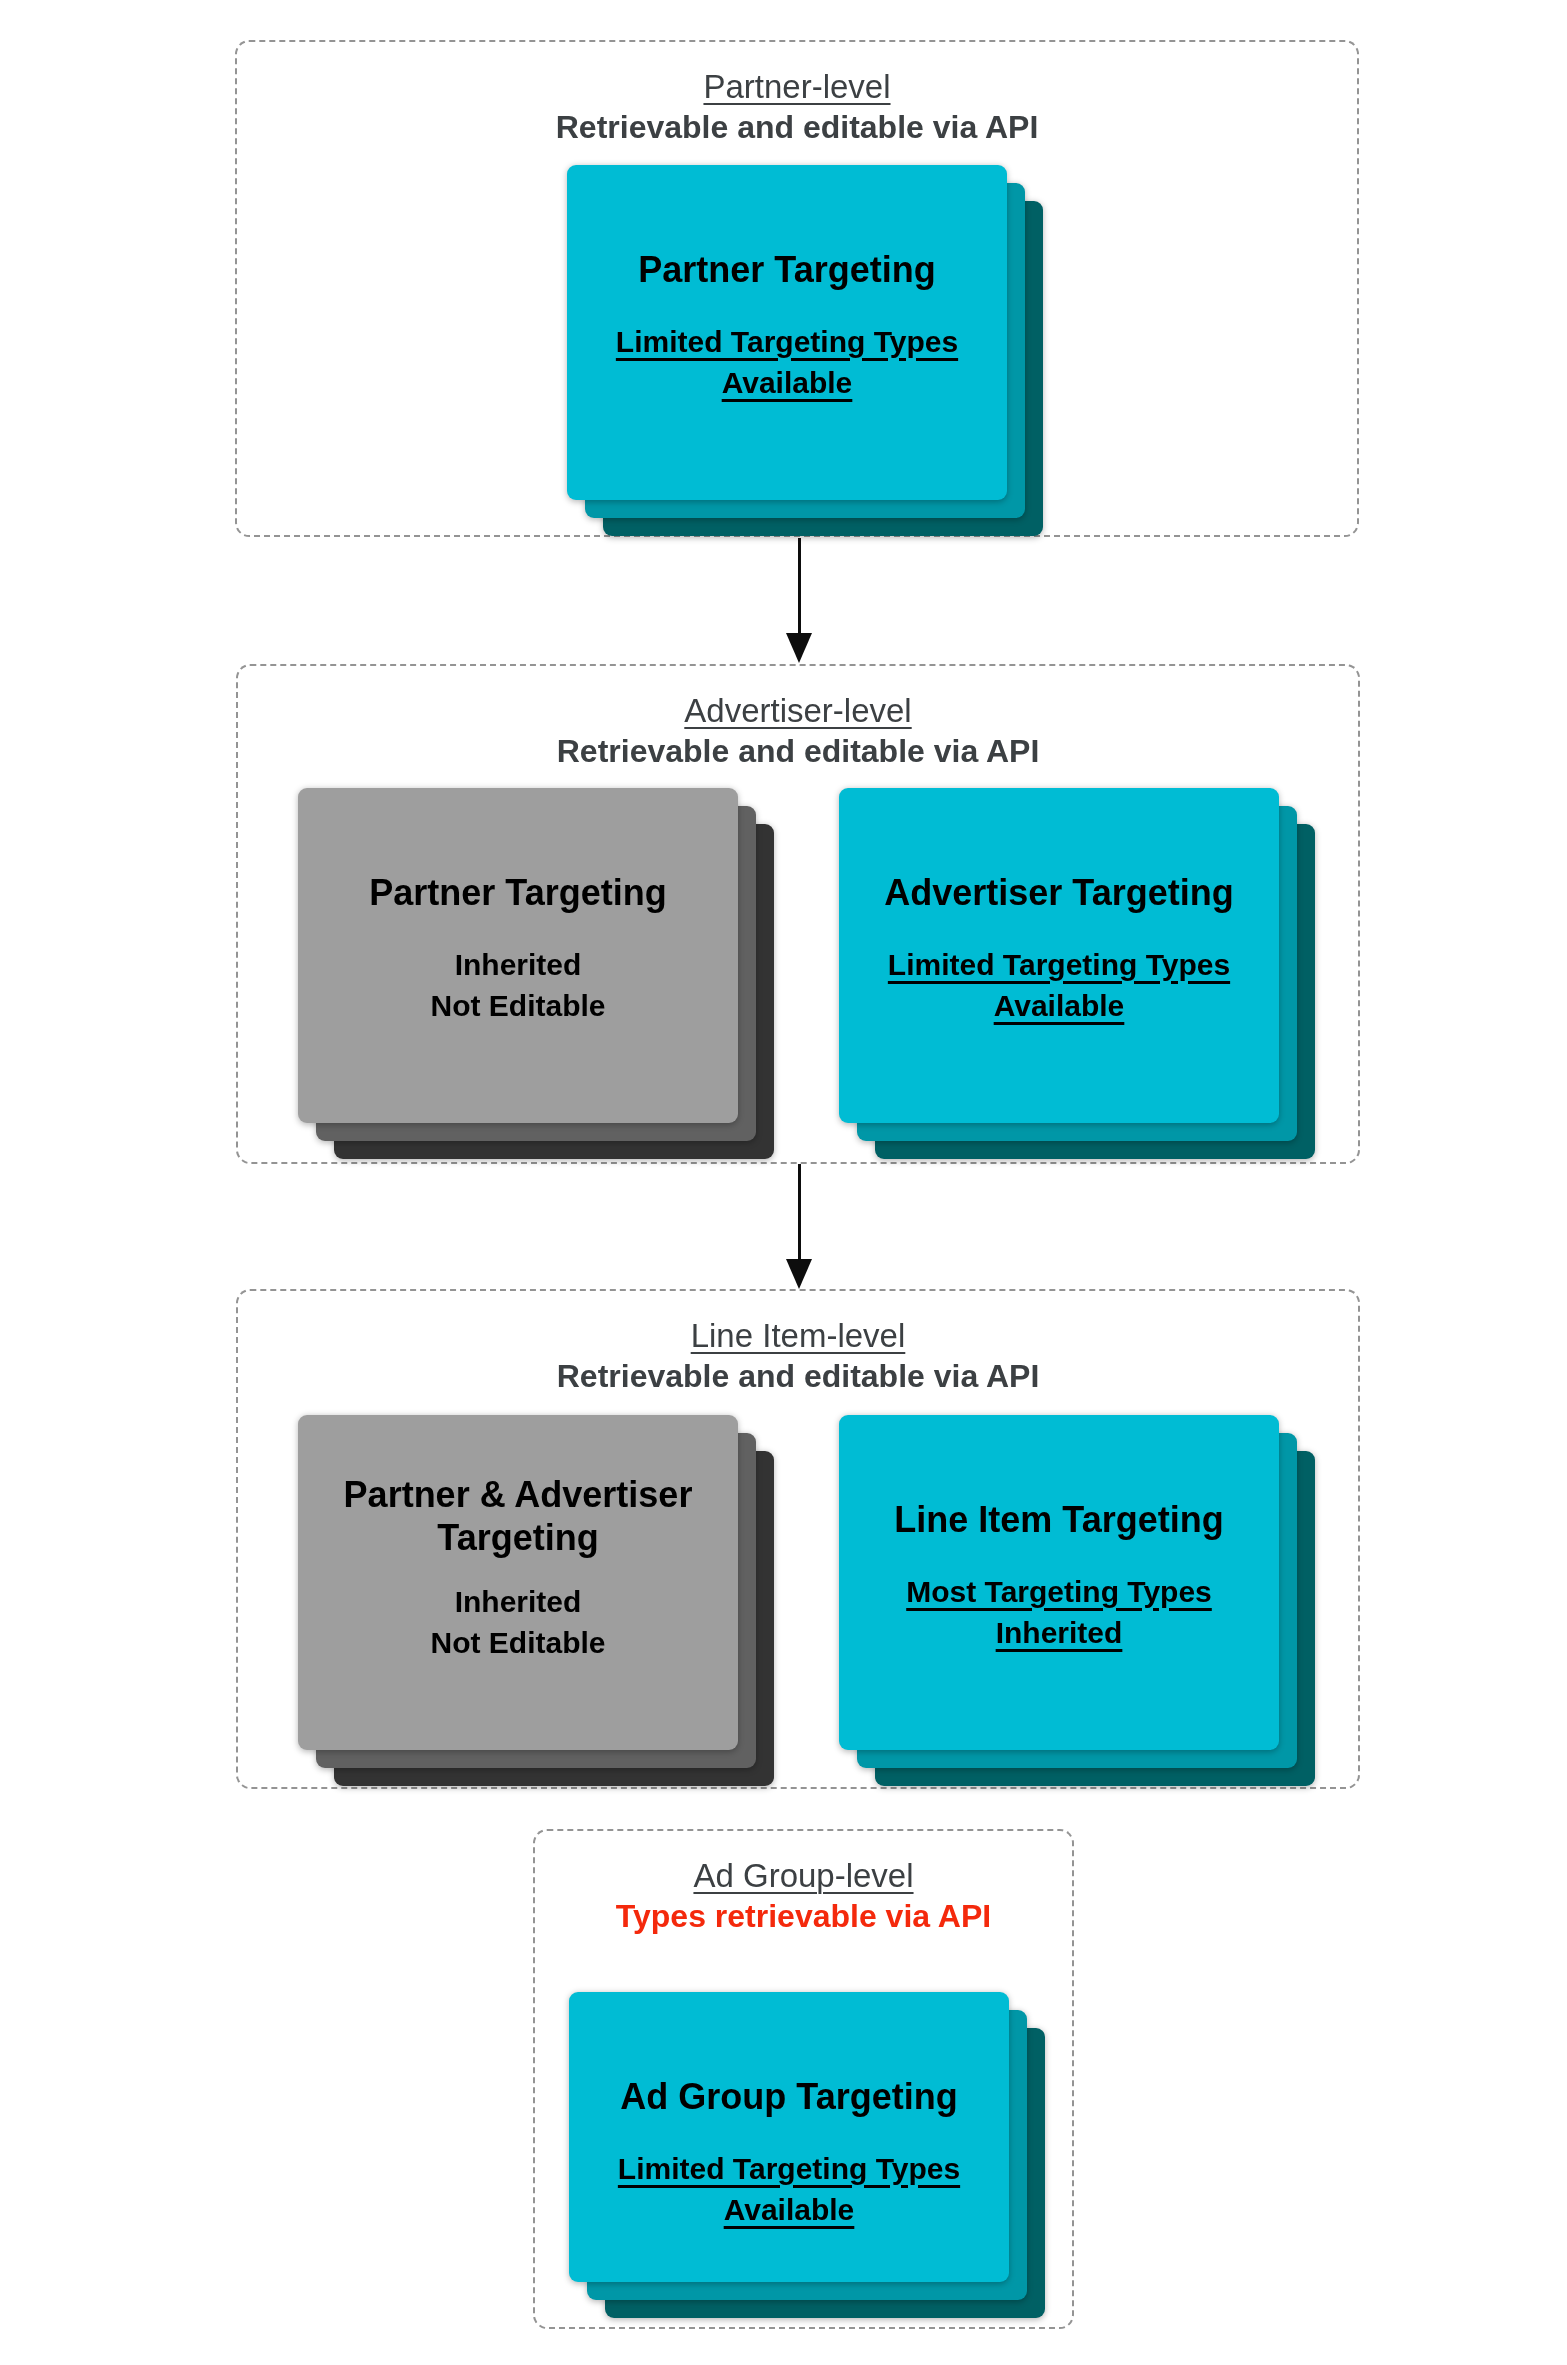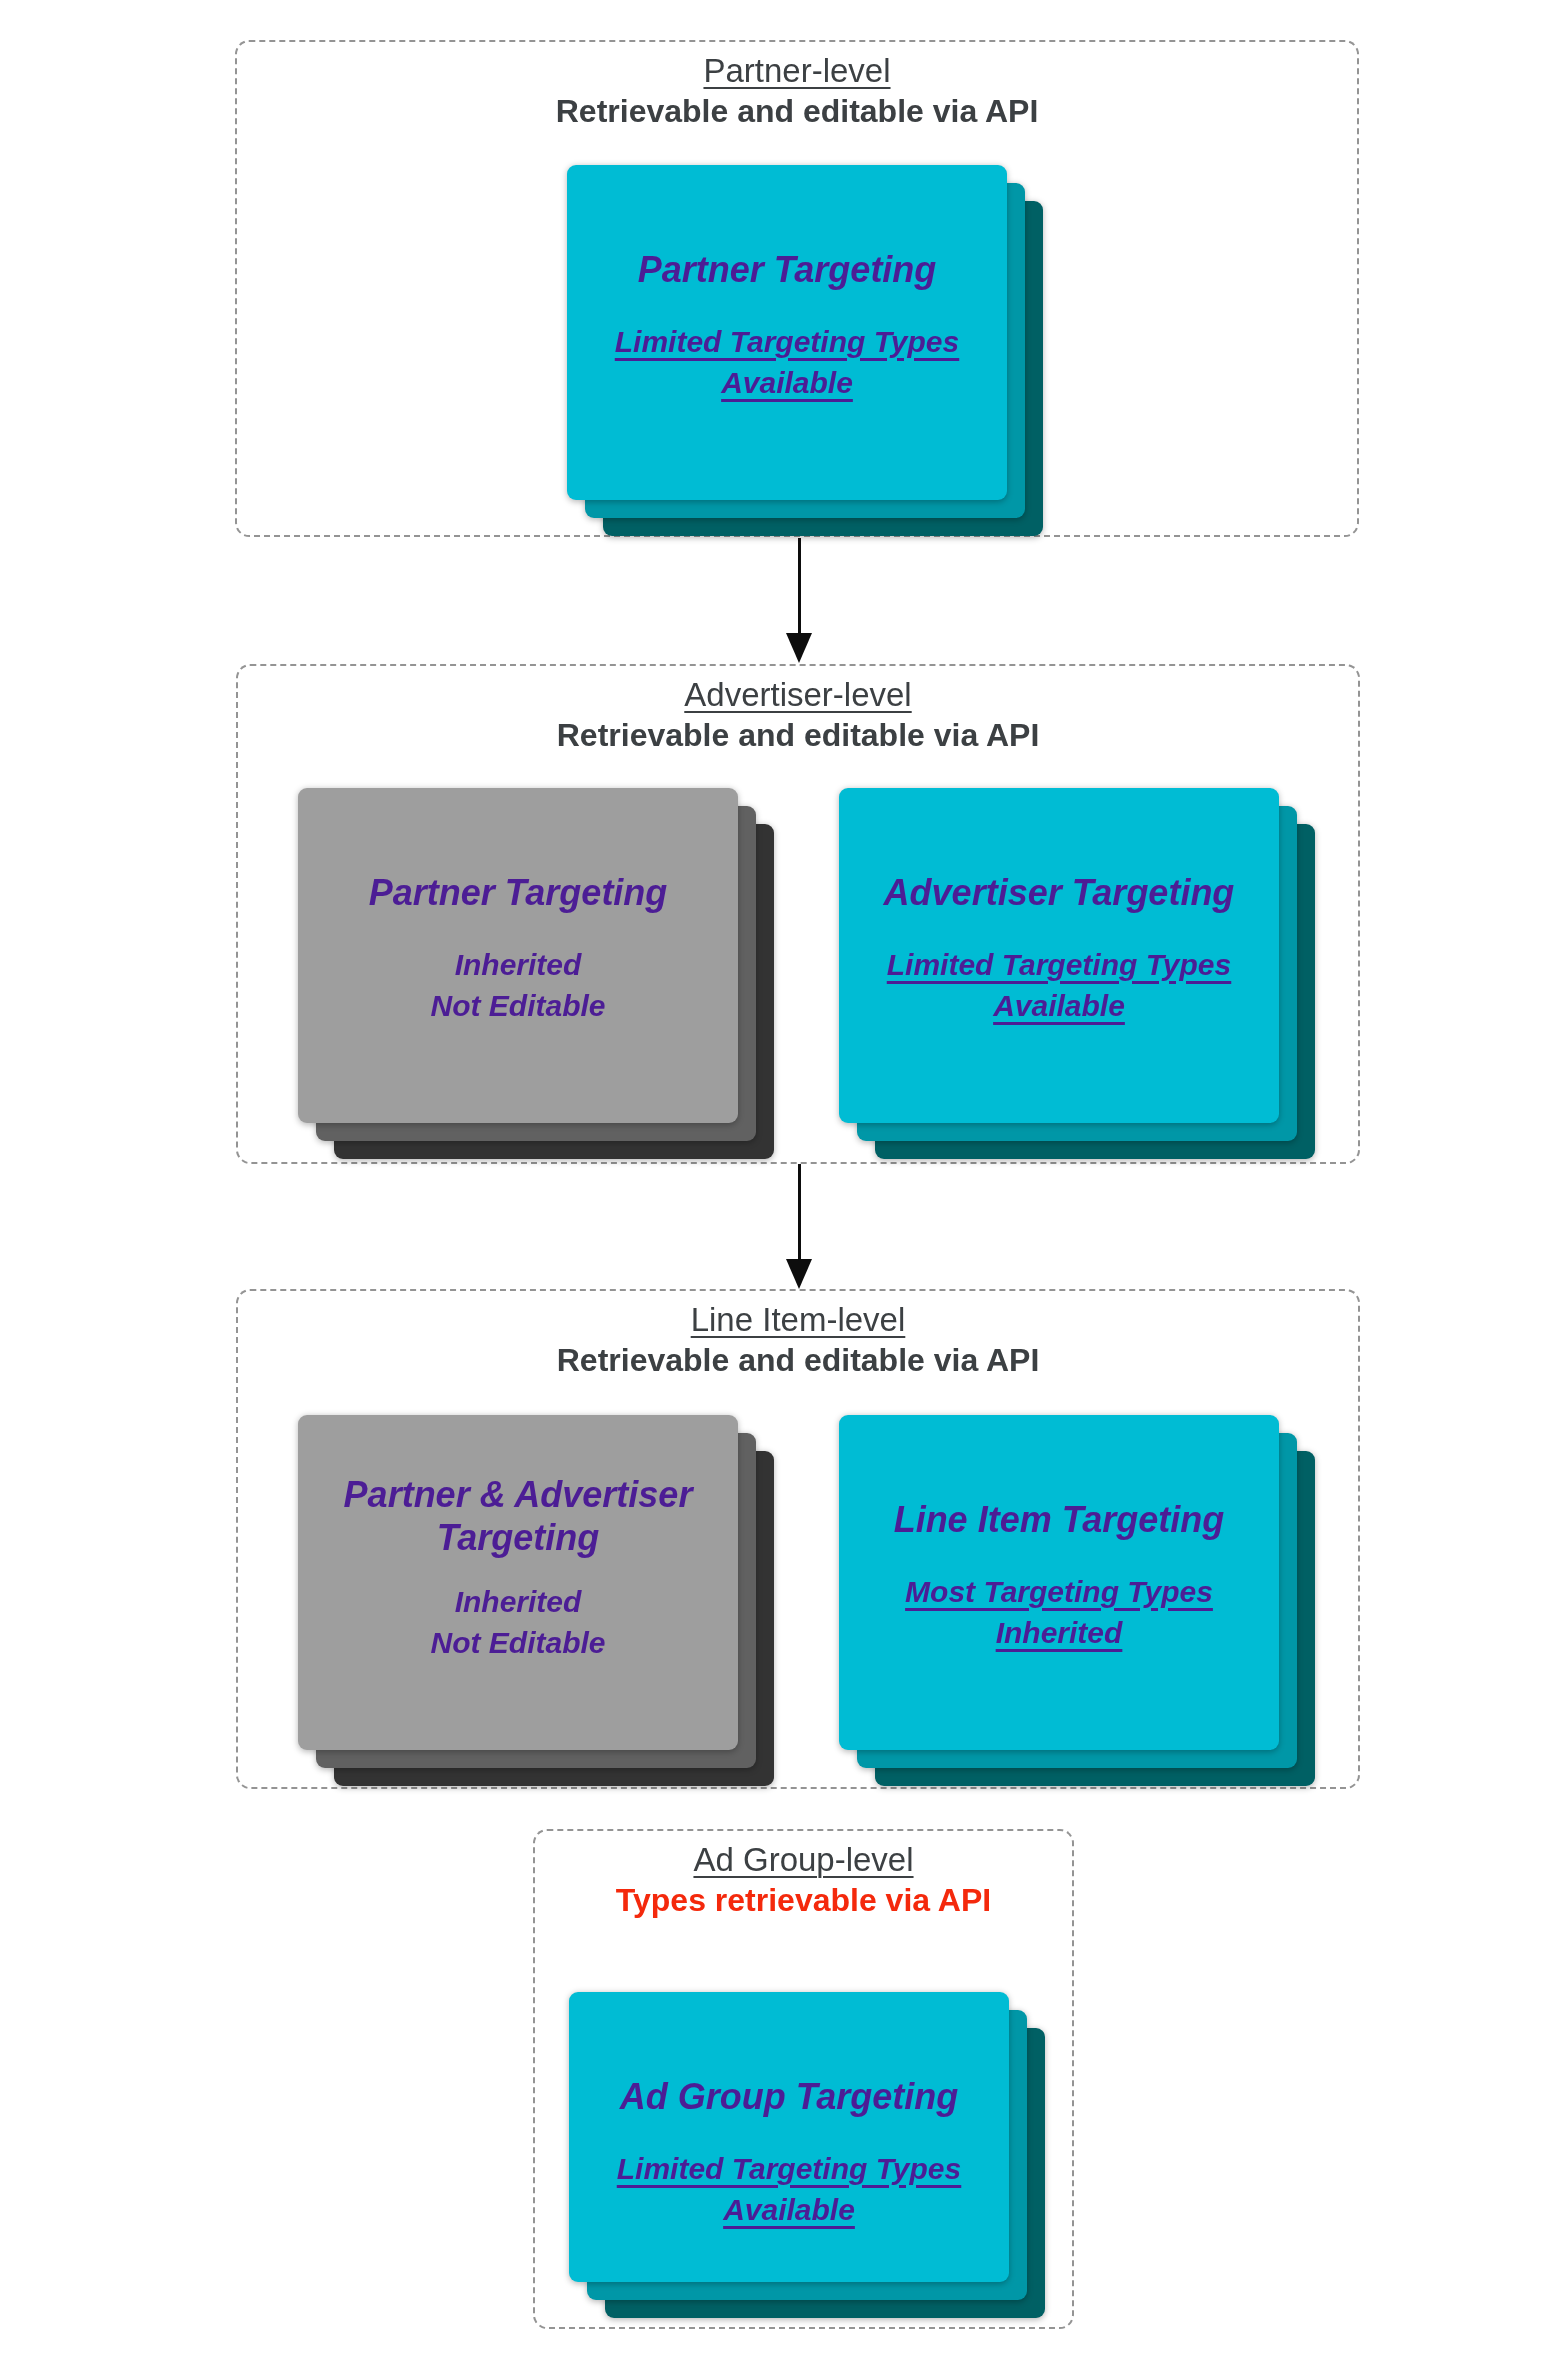--- a/index.html
+++ b/index.html
@@ -8,41 +8,41 @@
   .canvas { position:relative; width:1567px; height:2366px; background:#ffffff; overflow:hidden; }
 
   
   .level-box {
     position:absolute; box-sizing:border-box;
     border:2.7px dashed #949494; border-radius:14.3px;
     background:#ffffff; text-align:center;
   }
   .level-title {
     font-size:33px; line-height:41px; color:#3c4043;
-    margin-top:8px; font-weight:normal;
+    margin-top:24px; font-weight:normal;
   }
   .level-title .u {
     text-decoration:underline;
     text-underline-offset:5.4px;
     text-decoration-thickness:2.2px;
   }
   .level-subtitle {
     font-size:32px; line-height:41px; font-weight:bold; color:#3c4043;
   }
   .level-subtitle.red { color:#f4290c; }
 
   
   .stack { position:absolute; }
   .layer, .card {
     position:absolute; width:440px; height:335px; border-radius:9px;
     box-shadow:0 1.8px 6.3px rgba(0,0,0,0.28);
   }
   .layer.l2 { left:18px; top:18px; }
   .layer.l3 { left:36px; top:36px; }
-  .card { left:0; top:0; color:#4c1d95; text-align:center;font-style:italic; }
+  .card { left:0; top:0; color:#000000; text-align:center; }
 
   .teal .card { background:#00bcd4; }
   .teal .l2  { background:#0097a7; }
   .teal .l3  { background:#006064; }
 
   .gray .card { background:#9e9e9e; }
   .gray .l2  { background:#616161; }
   .gray .l3  { background:#333333; }
 
   .short .layer, .short .card { height:290px;margin-top:32px; }

